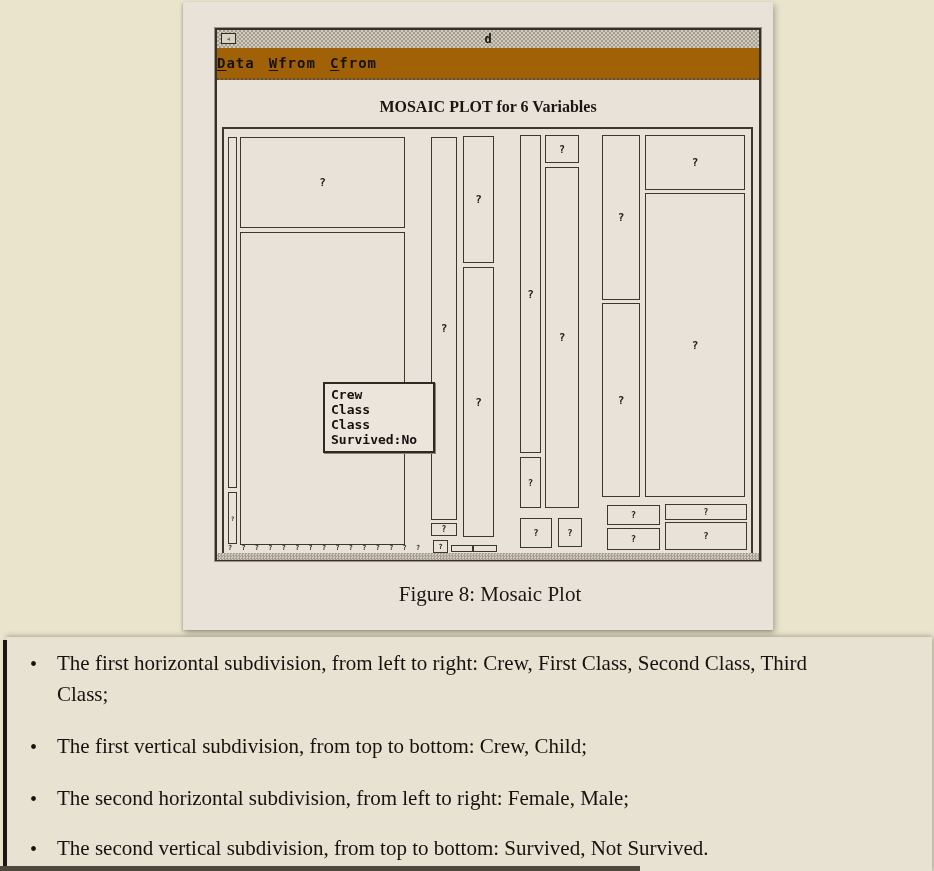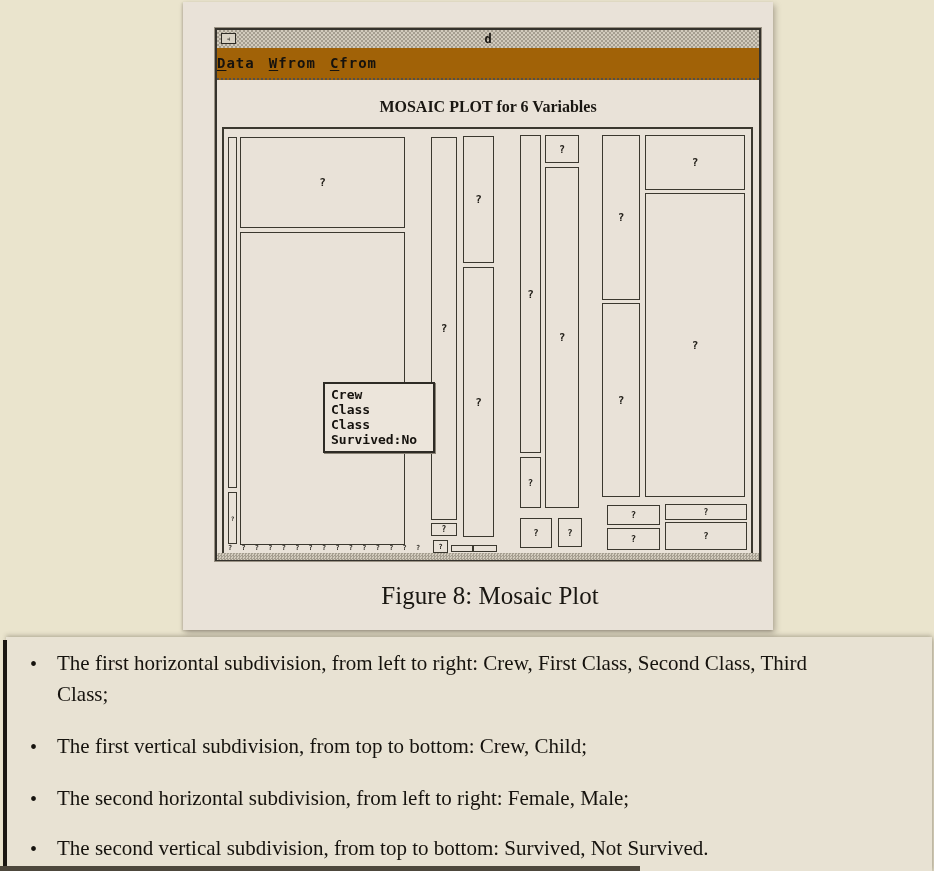--- a/index.html
+++ b/index.html
@@ -82,21 +82,21 @@
   .tooltip{
     position:absolute;left:323px;top:382px;width:112px;
     background:#ece5db;border:2px solid #2e2b25;box-sizing:border-box;
     padding:3px 20px 4px 6px;z-index:10;
     font-family:"DejaVu Sans Mono", monospace;font-size:13px;font-weight:bold;
     line-height:15px;color:#15120e;box-shadow:1px 1px 0 #8a8376;
   }
 
   .caption{
     position:absolute;left:280px;top:582px;width:420px;text-align:center;
-    font-size:25px;color:#1a1712;
+    font-size:21px;color:#1a1712;
   }
 
   
   .bullet{
     position:absolute;left:30px;width:800px;
     font-size:21px;line-height:31px;color:#16130e;
   }
   .bullet .dot{
     position:absolute;left:0;top:1px;font-size:20px;
   }

